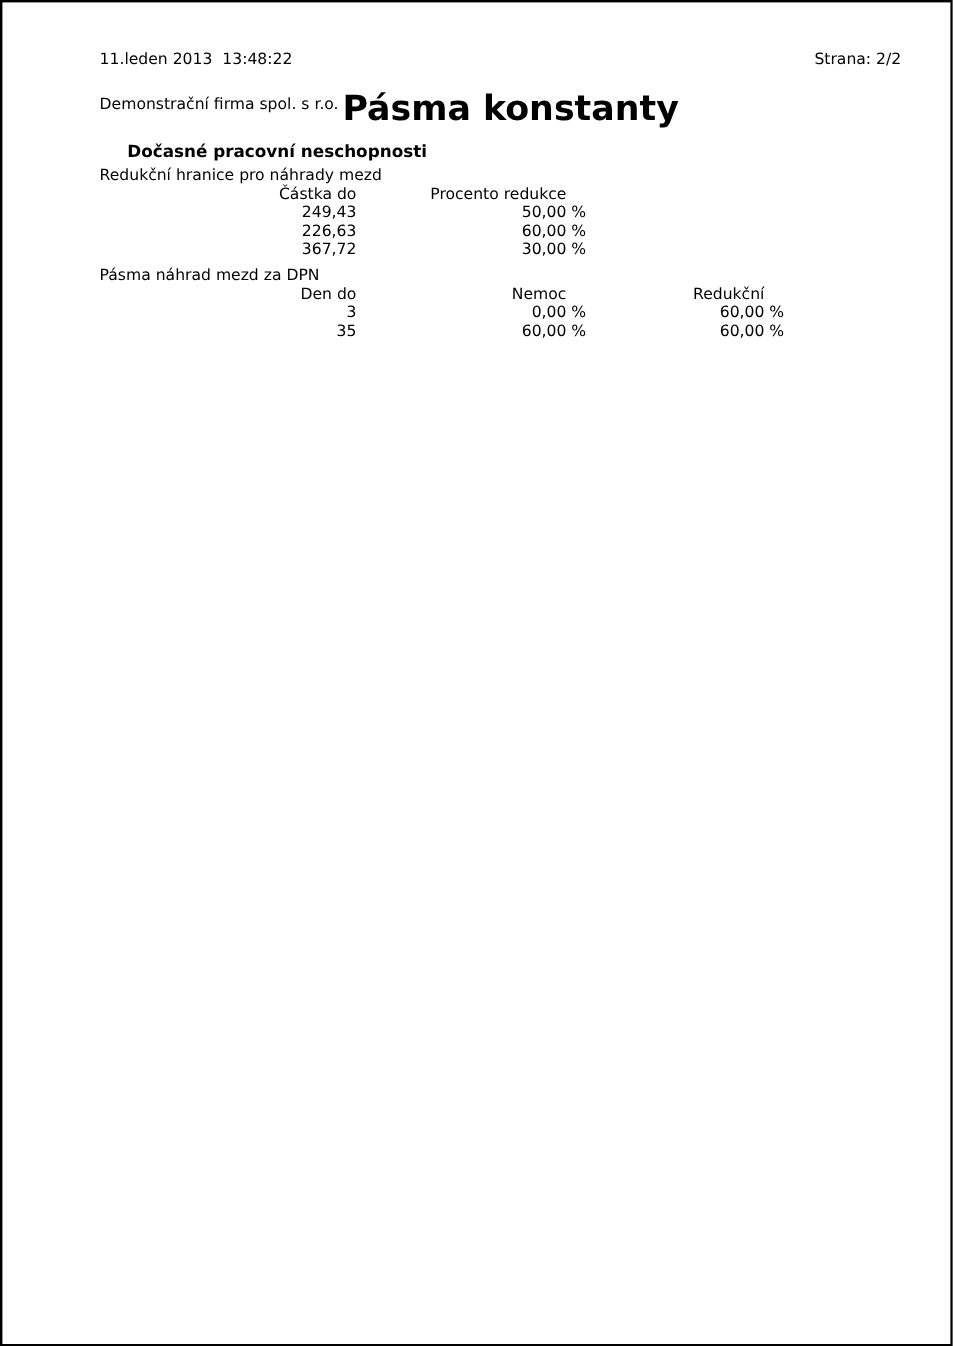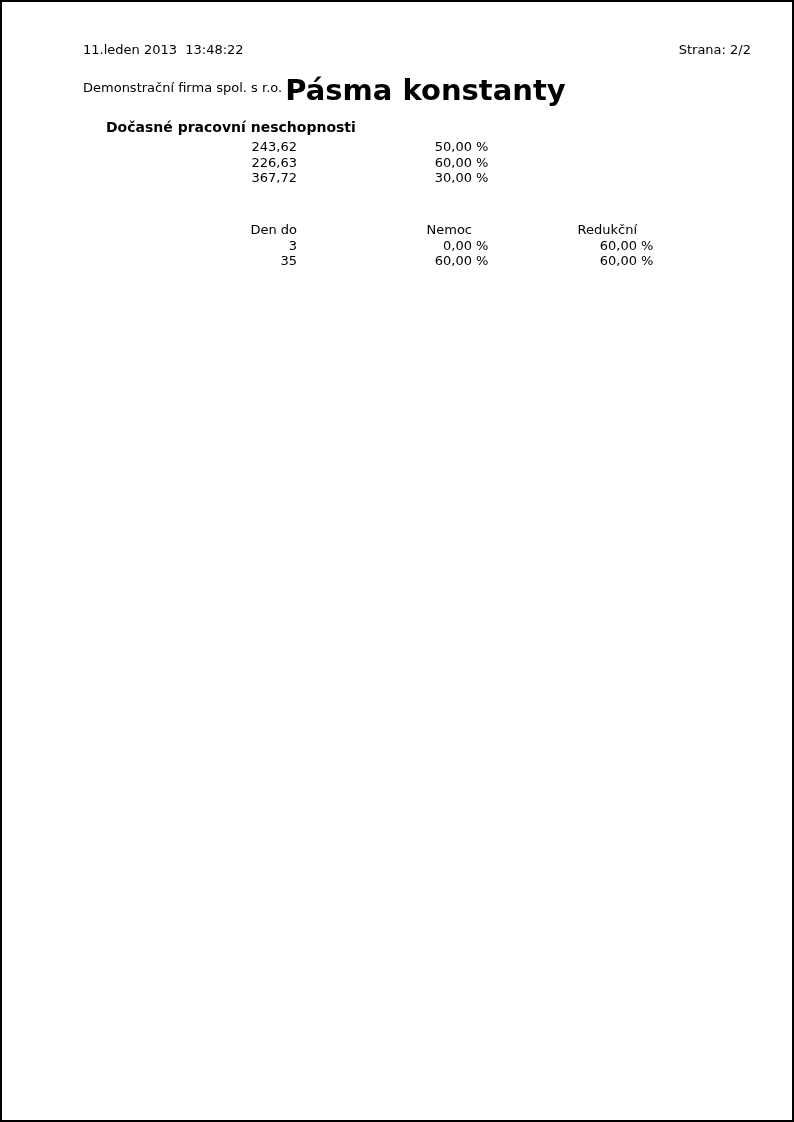--- a/index.html
+++ b/index.html
@@ -45,38 +45,45 @@
 
   <div class="abs txt header-date">11.leden 2013  13:48:22</div>
   <div class="abs txt header-page">Strana: 2/2</div>
   <div class="abs txt header-company">Demonstrační firma spol. s r.o.</div>
 
   <div class="abs title">Pásma konstanty</div>
 
   <div class="abs section-heading">Dočasné pracovní neschopnosti</div>
 
   <div class="abs tblock t1">
+    <div class="caption">Redukční hranice pro náhrady mezd</div>
     <div class="t1row">
-      <div class="cell-r">243,62</div>
+      <div class="cell-r">Částka do</div>
+      <div class="cell-r">Procento redukce</div>
+      <div class="cell-pct"></div>
+    </div>
+    <div class="t1row">
+      <div class="cell-r">249,43</div>
       <div class="cell-r">50,00</div>
       <div class="cell-pct">%</div>
     </div>
     <div class="t1row">
       <div class="cell-r">226,63</div>
       <div class="cell-r">60,00</div>
       <div class="cell-pct">%</div>
     </div>
     <div class="t1row">
       <div class="cell-r">367,72</div>
       <div class="cell-r">30,00</div>
       <div class="cell-pct">%</div>
     </div>
   </div>
 
   <div class="abs tblock t2">
+    <div class="caption">Pásma náhrad mezd za DPN</div>
     <div class="t2row">
       <div class="cell-r">Den do</div>
       <div class="cell-r">Nemoc</div>
       <div class="cell-pct"></div>
       <div class="cell-r">Redukční</div>
       <div class="cell-pct"></div>
     </div>
     <div class="t2row">
       <div class="cell-r">3</div>
       <div class="cell-r">0,00</div>

